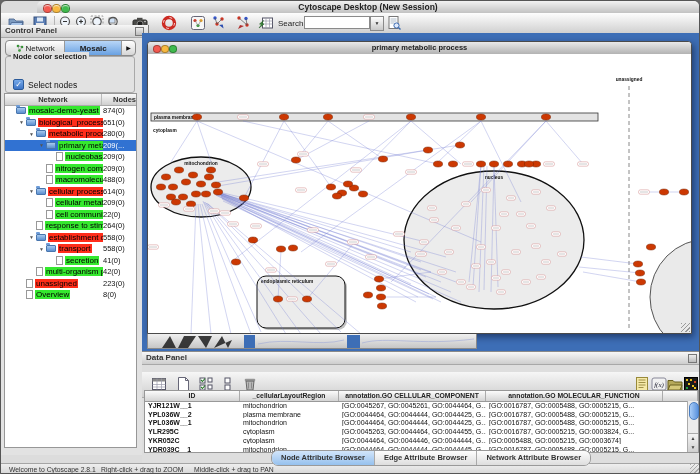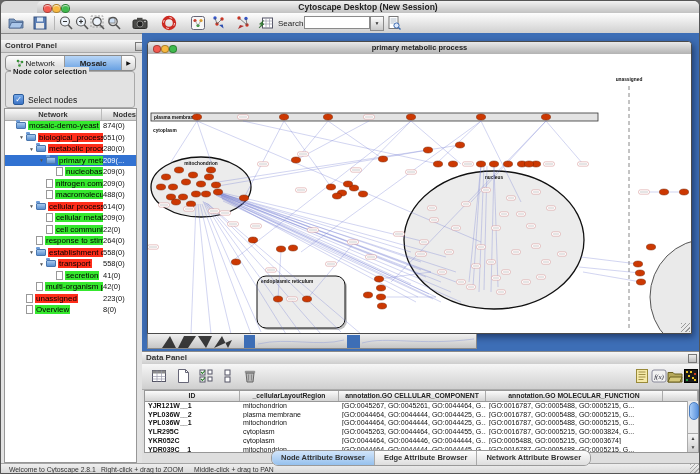--- a/index.html
+++ b/index.html
@@ -12,21 +12,21 @@
   .wtitle{position:absolute;left:0;right:0;text-align:center;font-size:8.5px;font-weight:bold;color:#222;line-height:12px;}
   
   .toolbar{position:absolute;top:12px;left:0;right:0;height:20px;background:linear-gradient(#fdfdfd,#d0d0d0);border-bottom:1px solid #878787;}
   .tbtn{position:absolute;top:2px;width:17px;height:16px;}
   .tbtn svg{width:16px;height:16px;}
   .tsep{position:absolute;top:3px;width:1px;height:14px;background:#b5b5b5;}
   .search-label{position:absolute;left:277px;top:6px;font-size:8px;color:#222;}
   .search-input{position:absolute;left:303px;top:3px;width:60px;height:11px;border:1px solid #8a8a8a;font-size:8px;padding:0 2px;background:#fff;box-sizing:content-box;}
   .search-drop{position:absolute;left:369px;top:3px;width:12px;height:13px;background:linear-gradient(#fff,#c8c8c8);border:1px solid #8a8a8a;font-size:5px;text-align:center;line-height:13px;color:#333;}
   
-  .cpanel{position:absolute;left:0;top:39px;width:148px;height:430px;background:#e2e2e2;border-right:1px solid #7e7e7e;box-sizing:border-box;}
+  .cpanel{position:absolute;left:0;top:24px;width:148px;height:430px;background:#e2e2e2;border-right:1px solid #7e7e7e;box-sizing:border-box;}
   .phead{height:12px;background:linear-gradient(#f7f7f7,#cdcdcd);border-bottom:1px solid #a8a8a8;font-size:8px;font-weight:bold;color:#333;padding-left:4px;line-height:12px;position:relative;}
   .float-ic{position:absolute;right:4px;top:2px;width:7px;height:7px;border:1px solid #777;background:linear-gradient(#eee,#bbb);}
   .ptabs{position:absolute;left:4px;top:15px;width:131px;height:16px;display:flex;border:1px solid #8a8a8a;border-radius:4px;overflow:hidden;background:linear-gradient(#fff,#d6d6d6);box-sizing:border-box;}
   .ptab{font-size:8px;text-align:center;line-height:15px;color:#222;border-right:1px solid #999;display:flex;align-items:center;justify-content:center;gap:2px;}
   .ptab.sel{background:linear-gradient(#b8d6f7,#69a1e2);font-weight:bold;}
   .ptab-arrow{width:13px;font-size:6px;line-height:15px;text-align:center;color:#111;}
   .groupbox{position:absolute;left:4px;top:31px;width:130px;height:37px;border:1px solid #a9a9a9;border-radius:3px;box-sizing:border-box;}
   .gb-label{position:absolute;top:-5px;left:5px;background:#e2e2e2;font-size:7.5px;font-weight:bold;padding:0 2px;color:#222;}
   .combo{position:absolute;left:5px;top:7px;width:117px;height:14px;background:#fff;border:1px solid #979797;border-radius:3px;font-size:8px;line-height:14px;padding-left:5px;box-sizing:border-box;}
   .combo-step{position:absolute;right:-1px;top:-1px;width:13px;height:14px;background:linear-gradient(#9fc2f0,#4a81cf);border:1px solid #7a7a7a;border-radius:0 3px 3px 0;color:#fff;font-size:4px;text-align:center;line-height:6.5px;box-sizing:border-box;}
@@ -54,21 +54,21 @@
   .desktop{position:absolute;left:141px;top:32px;width:559px;height:318px;background:#3d6eb6;}
   .netwin{position:absolute;left:5px;top:8px;width:545px;height:293px;background:#fff;border:1px solid #4a4a4a;border-radius:4px 4px 0 0;box-shadow:2px 3px 7px rgba(0,0,20,.45);box-sizing:border-box;}
   .nw-titlebar{height:12px;background:linear-gradient(#e9e9e9,#b3b3b3);border-bottom:1px solid #8a8a8a;border-radius:3px 3px 0 0;position:relative;}
   .nw-title{text-align:center;font-size:7.5px;font-weight:bold;color:#222;line-height:12px;}
   .nw-light{position:absolute;top:3px;width:5.5px;height:5.5px;border-radius:50%;border:0.5px solid rgba(0,0,0,.3);}
   .nw-canvas{position:absolute;left:0;top:12px;right:0;bottom:0;background:#fff;overflow:hidden;}
   .nw-grip{position:absolute;right:1px;bottom:1px;width:9px;height:9px;background:repeating-linear-gradient(135deg,#9a9a9a 0 1px,transparent 1px 3px);}
   .artifact{position:absolute;left:5px;top:301px;width:330px;height:15px;background:linear-gradient(#f0f0f0,#c6c6c6);border:1px solid #8a8a8a;border-top:none;box-sizing:border-box;}
   
   .dpanel{position:absolute;left:141px;top:350px;width:559px;height:112px;background:#dedede;border-top:1px solid #8a8a8a;box-sizing:border-box;}
-  .dp-toolbar{position:absolute;top:12px;left:0;right:0;height:25px;background:linear-gradient(#f6f6f6,#cfcfcf);border-bottom:1px solid #ababab;}
+  .dp-toolbar{position:absolute;top:20px;left:0;right:0;height:25px;background:linear-gradient(#f6f6f6,#cfcfcf);border-bottom:1px solid #ababab;}
   .dicon{position:absolute;top:4px;width:17px;height:17px;}
   .dicon svg{width:16px;height:16px;}
   .dtable{position:absolute;left:2px;top:38px;width:555px;height:63px;background:#fff;border:1px solid #979797;box-sizing:border-box;}
   .dt-head{display:flex;height:10px;background:linear-gradient(#fbfbfb,#d4d4d4);border-bottom:1px solid #999;font-size:6.8px;font-weight:bold;color:#222;}
   .dt-hc{border-right:1px solid #ababab;text-align:center;line-height:10px;overflow:hidden;white-space:nowrap;box-sizing:border-box;}
   .dt-body{position:absolute;left:0;right:11px;top:10px;bottom:0;overflow:hidden;}
   .dt-row{display:flex;height:8.8px;font-size:7px;color:#111;align-items:center;white-space:nowrap;}
   .dt-c{overflow:hidden;padding-left:3px;box-sizing:border-box;}
   .dt-c.id{font-weight:bold;}
   .c0{width:95px;}.c1{width:99px;}.c2{width:147px;}.c3{width:177px;}.c4{flex:1;}

